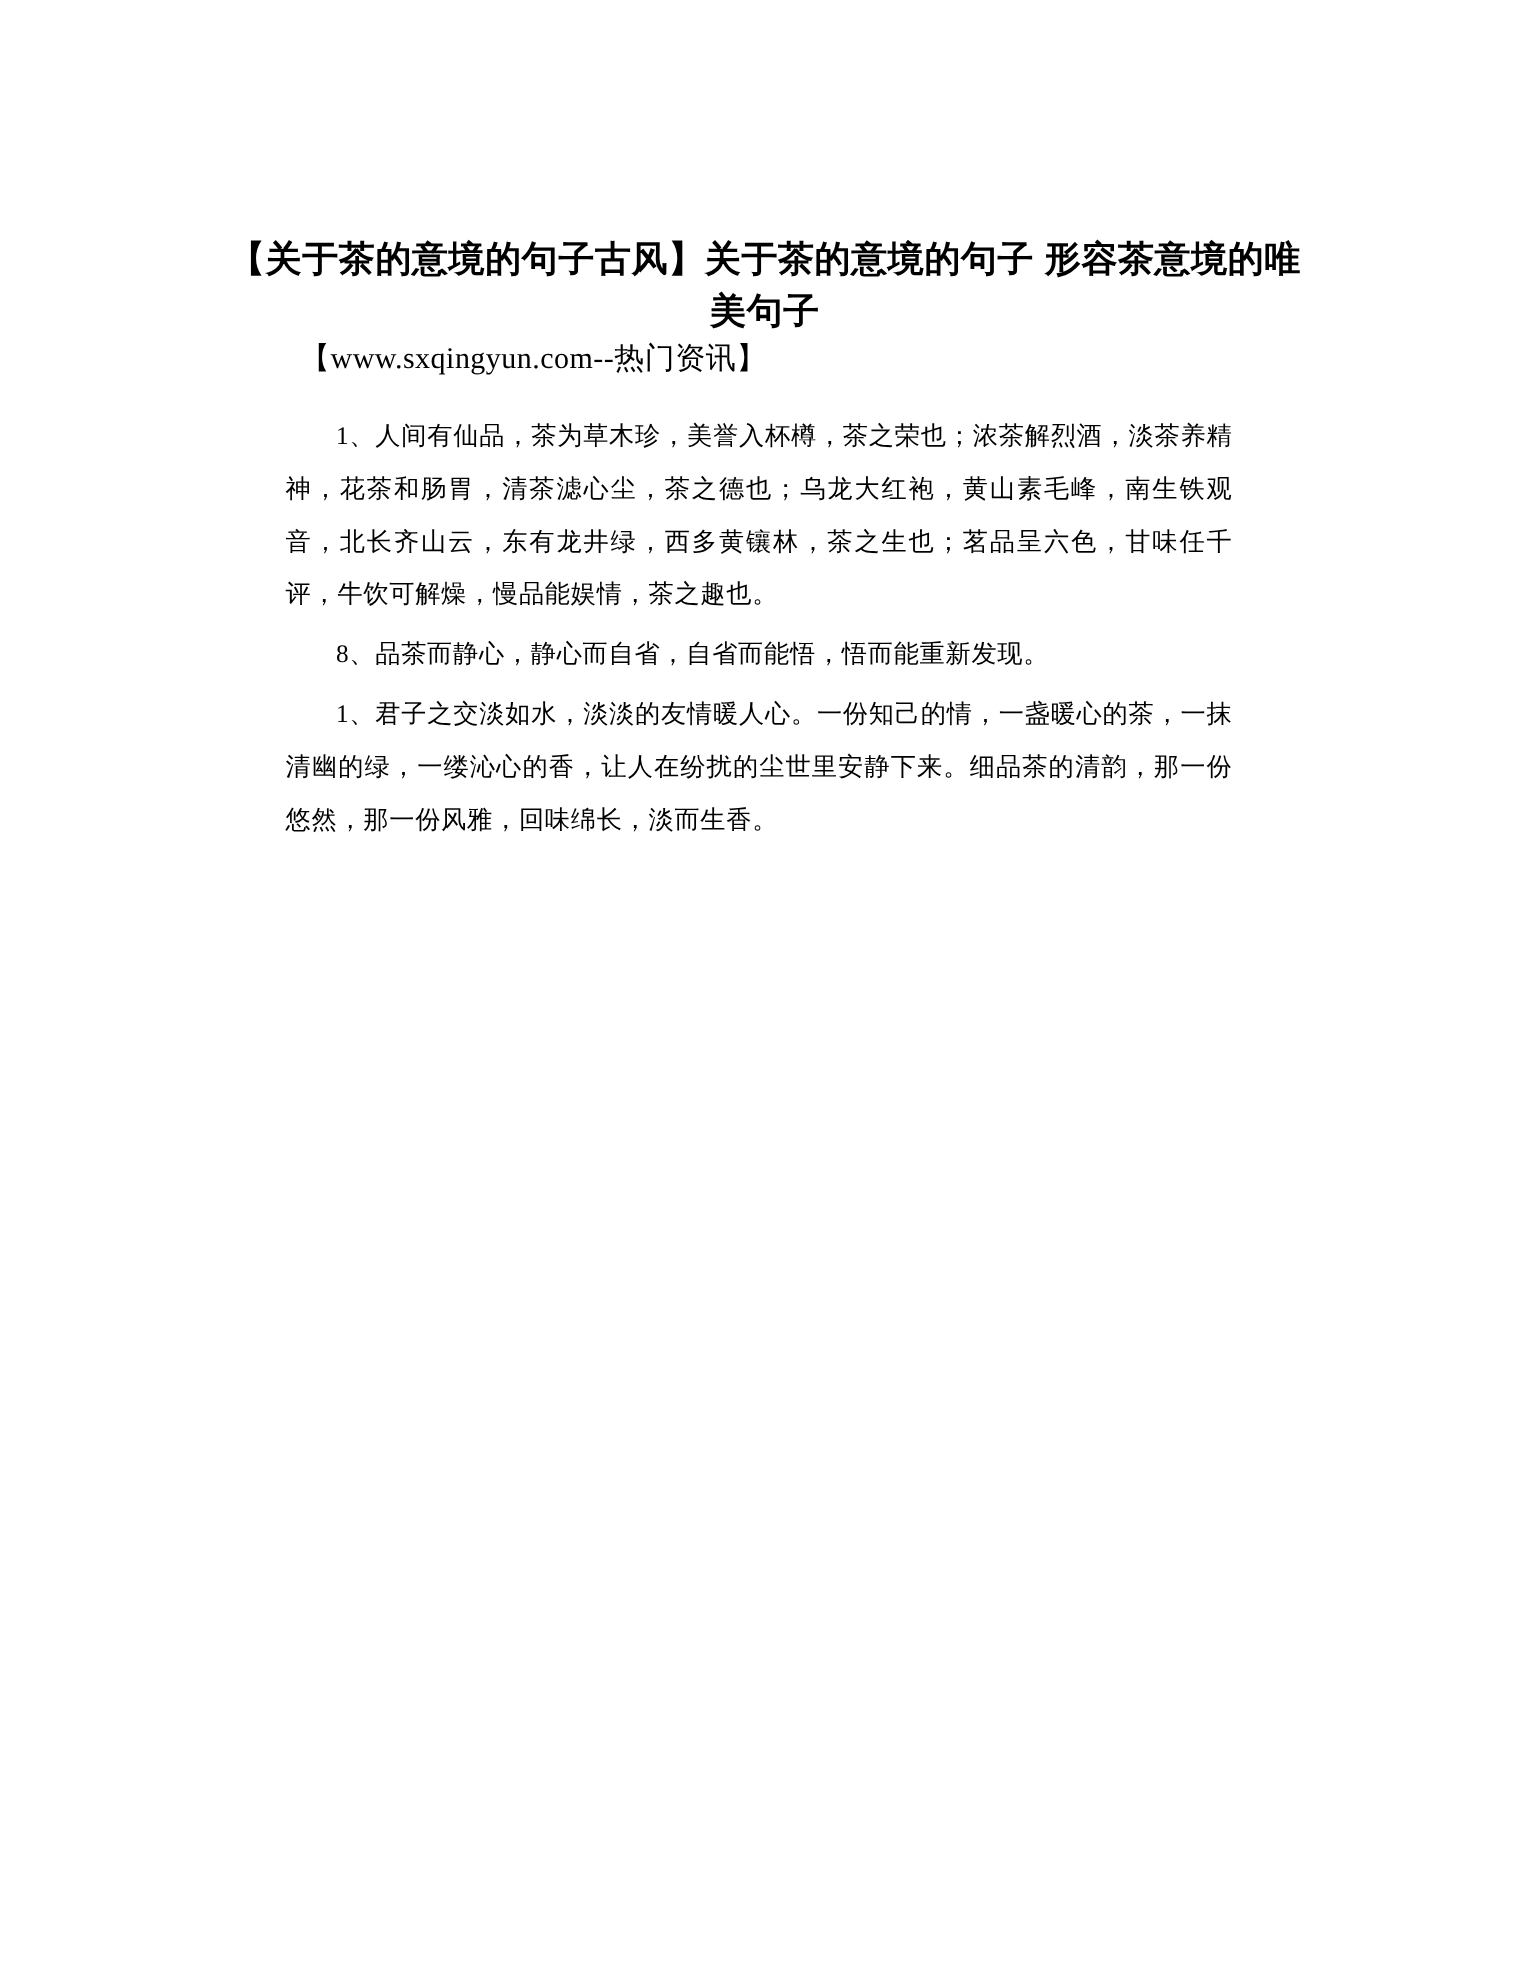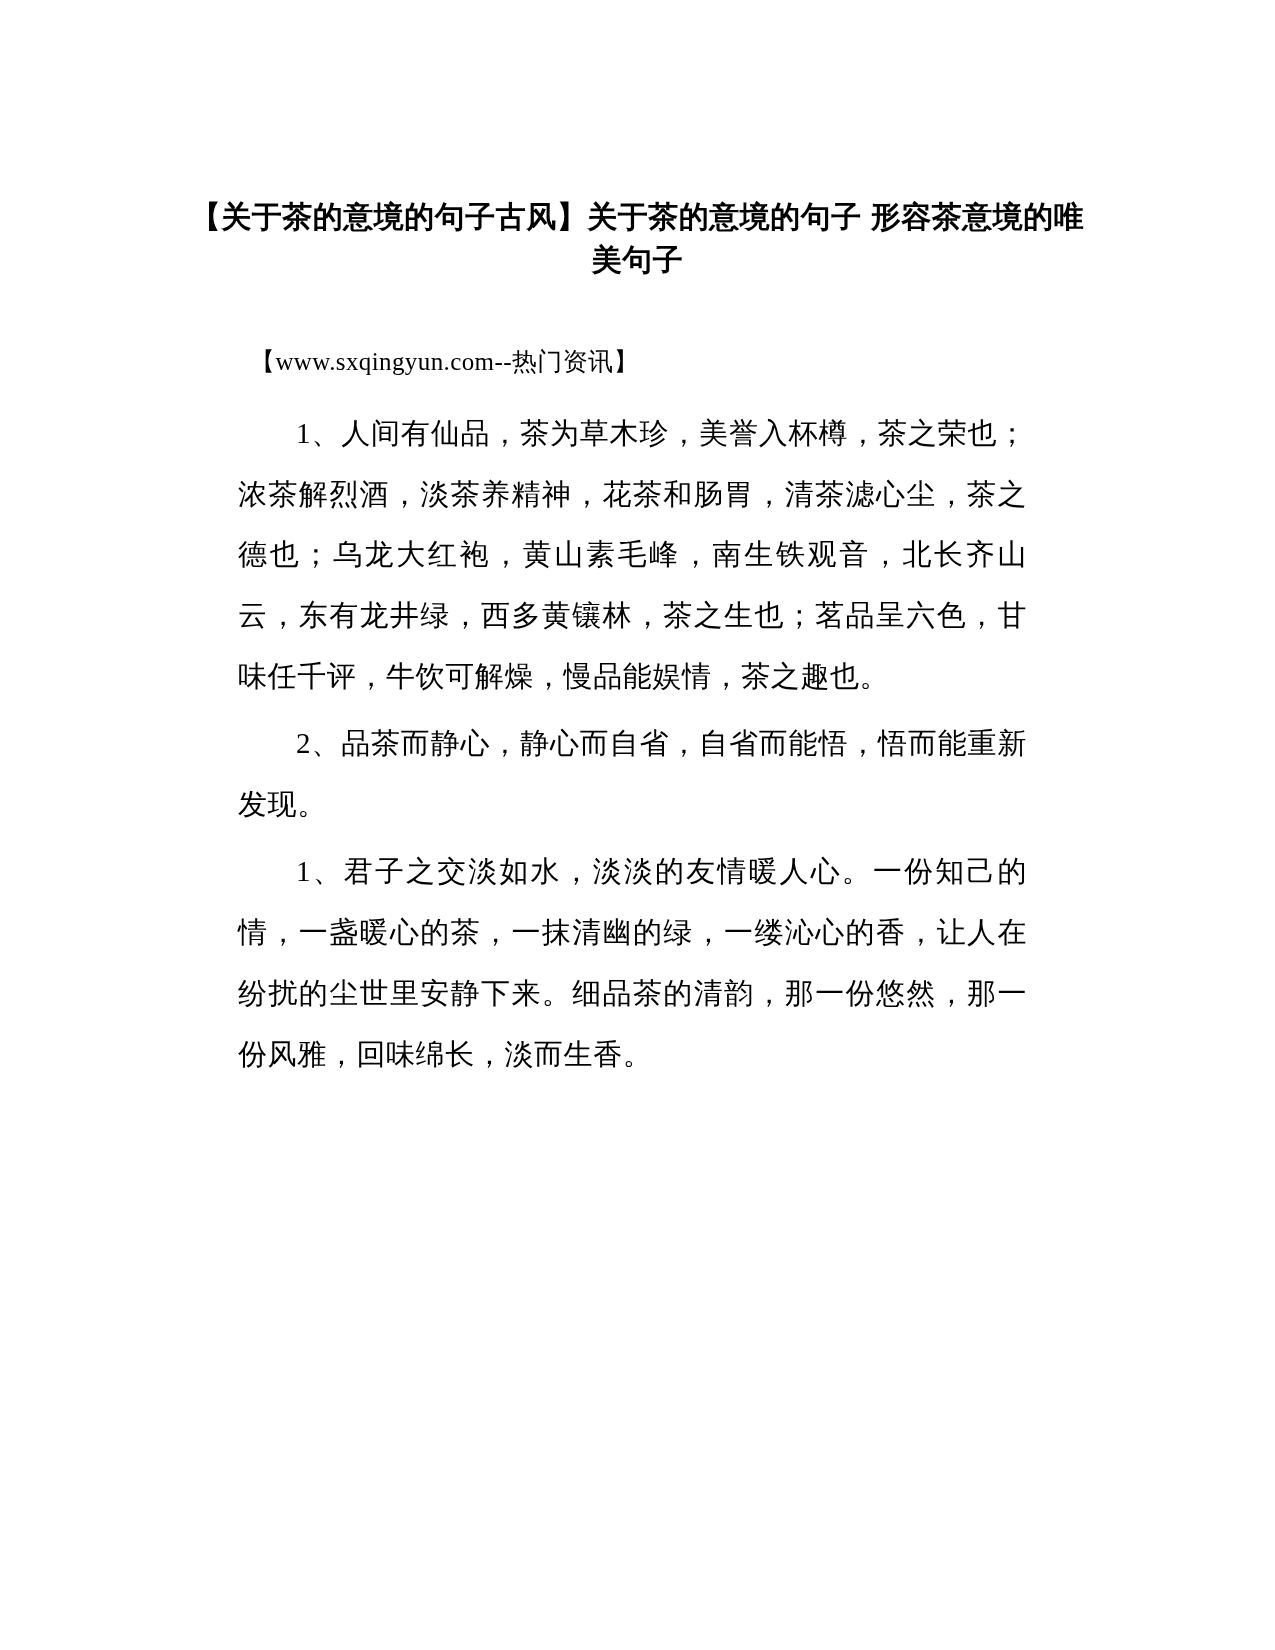--- a/index.html
+++ b/index.html
@@ -27,32 +27,31 @@
     padding-top: 196px;
     font-family: "Liberation Sans", "DejaVu Sans", sans-serif;
     font-weight: bold;
     font-size: 30px;
     line-height: 1.42;
     text-align: center;
     letter-spacing: 0.5px;
   }
   .body-block {
     padding: 0 248px 0 238px;
-    margin-top: 62px;
   }
   .source-line {
     font-family: "Liberation Serif", "DejaVu Serif", serif;
     font-size: 25px;
     line-height: 1.5;
     margin: 0 0 22px 12px;
     letter-spacing: 0.4px;
   }
   .para {
     font-family: "Liberation Serif", "DejaVu Serif", serif;
-    font-size: 29px;
+    font-size: 21px;
     line-height: 2.1;
     margin: 0 0 6px 0;
     text-align: justify;
     text-justify: inter-ideograph;
     text-indent: 2em;
     letter-spacing: 0.6px;
   }
 </style>
 </head>
 <body>
@@ -60,20 +59,20 @@
 <div class="page">
 
   <h1 class="doc-title">【关于茶的意境的句子古风】关于茶的意境的句子 形容茶意境的唯美句子</h1>
 
   <div class="body-block">
 
     <p class="source-line">【www.sxqingyun.com--热门资讯】</p>
 
     <p class="para">1、人间有仙品，茶为草木珍，美誉入杯樽，茶之荣也；浓茶解烈酒，淡茶养精神，花茶和肠胃，清茶滤心尘，茶之德也；乌龙大红袍，黄山素毛峰，南生铁观音，北长齐山云，东有龙井绿，西多黄镶林，茶之生也；茗品呈六色，甘味任千评，牛饮可解燥，慢品能娱情，茶之趣也。</p>
 
-    <p class="para">2、品茶而静心，静心而自省，自省而能悟，悟而能重新发现。</p>
+    <p class="para">8、品茶而静心，静心而自省，自省而能悟，悟而能重新发现。</p>
 
     <p class="para">1、君子之交淡如水，淡淡的友情暖人心。一份知己的情，一盏暖心的茶，一抹清幽的绿，一缕沁心的香，让人在纷扰的尘世里安静下来。细品茶的清韵，那一份悠然，那一份风雅，回味绵长，淡而生香。</p>
 
 
 
   </div>
 </div>
 
 </body></html>

